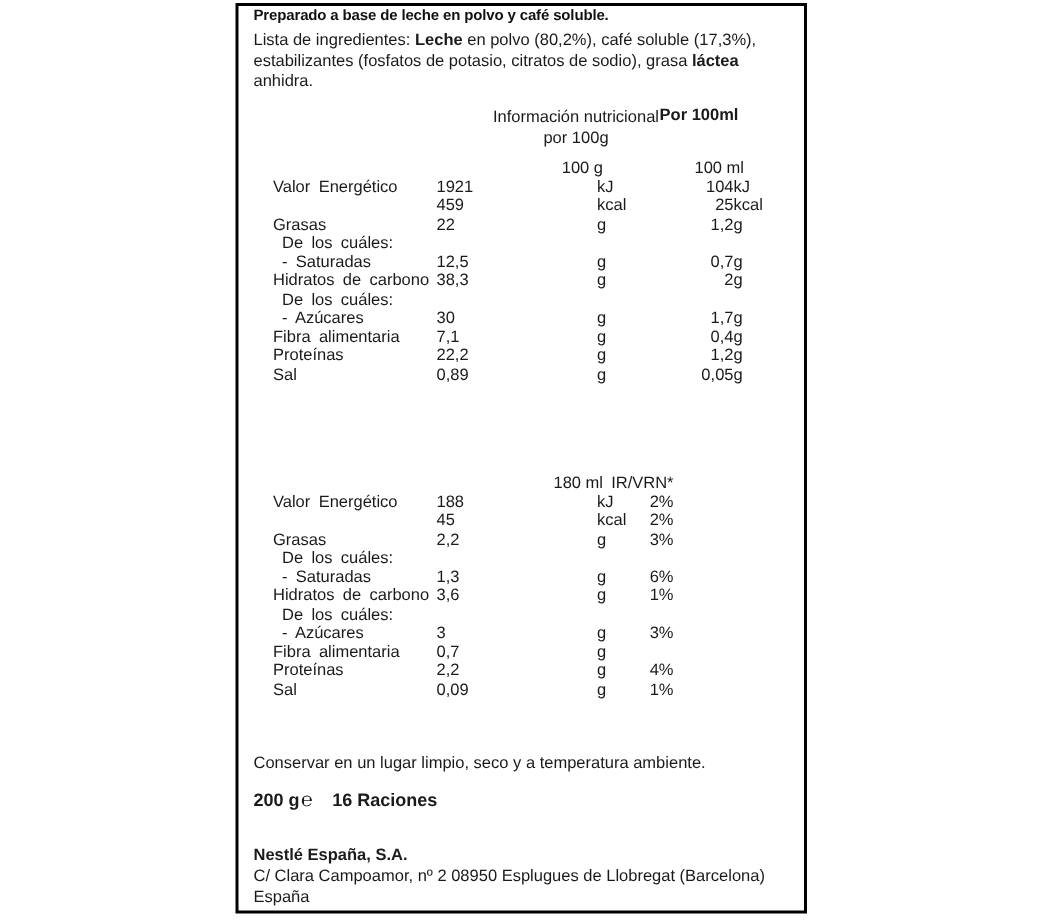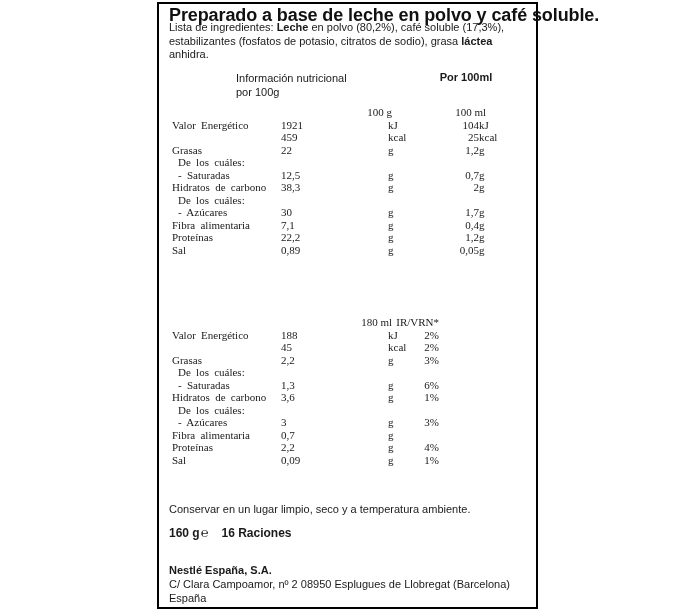--- a/index.html
+++ b/index.html
@@ -5,39 +5,39 @@
   html,body{margin:0;padding:0;}
   body{
     width:700px;height:614px;background:#ffffff;position:relative;
     font-family:"Liberation Sans","DejaVu Sans",sans-serif;color:#1a1a1a;
   }
   .label-box{
     position:absolute;left:157px;top:2px;width:381px;height:607px;
     border:2px solid #000;background:#fff;box-sizing:border-box;
   }
   .title{
-    position:absolute;left:10px;top:1px;font-size:18px;font-weight:bold;
+    position:absolute;left:10px;top:1px;font-size:10px;font-weight:bold;
     letter-spacing:-0.1px;white-space:nowrap;color:#111;
   }
   .ingredients{
     position:absolute;left:10px;top:17px;width:366px;
     font-size:11px;line-height:13.5px;
   }
   .ingredients b{font-weight:bold;}
   .t1-header{
-    position:absolute;left:77px;top:67px;width:240px;
+    position:absolute;left:105px;top:67px;width:240px;text-align:center;
     font-size:11px;line-height:14px;
   }
   .t1-header-right{
     position:absolute;left:267px;top:67px;width:80px;text-align:center;font-size:11px;font-weight:bold;
   }
   .t2-title{
     position:absolute;left:95px;top:263px;width:240px;text-align:center;font-size:11px;
   }
-  .rows{position:absolute;left:2px;width:377px;font-size:11px;line-height:12px;font-family:Liberation Serif, serif;}
+  .rows{position:absolute;left:12px;width:377px;font-size:11px;line-height:12px;}
   .rows.t1{top:102px;}
   .rows.t2{top:312px;}
   .row{position:relative;height:12.5px;}
   .lbl{position:absolute;left:11px;top:0;white-space:nowrap;word-spacing:2.5px;}
   .lbl.ind{left:17px;}
   .c1{position:absolute;left:120px;top:0;white-space:nowrap;}
   .c1 .num{display:inline-block;width:107px;}
   .c2{position:absolute;left:240px;top:0;white-space:nowrap;}
   .c2 .num{display:inline-block;width:78px;text-align:right;}
   .cp{position:absolute;left:232px;top:0;width:46px;text-align:right;}
@@ -181,21 +181,21 @@
     <div class="row">
       <span class="lbl">Sal</span>
       <span class="c1"><span class="num">0,09</span><span class="unit">g</span></span>
       <span class="cp">1%</span>
     </div>
   </div>
 
   <div class="storage">Conservar en un lugar limpio, seco y a temperatura ambiente.</div>
 
   <div class="net">
-    <span>160 g</span><span class="emark">℮</span><span class="servings">16 Raciones</span>
+    <span>200 g</span><span class="emark">℮</span><span class="servings">16 Raciones</span>
   </div>
 
   <div class="manufacturer">
     <div class="name">Nestlé España, S.A.</div>
     <div>C/ Clara Campoamor, nº 2 08950 Esplugues de Llobregat (Barcelona)</div>
     <div>España</div>
   </div>
 
 </div>
 

